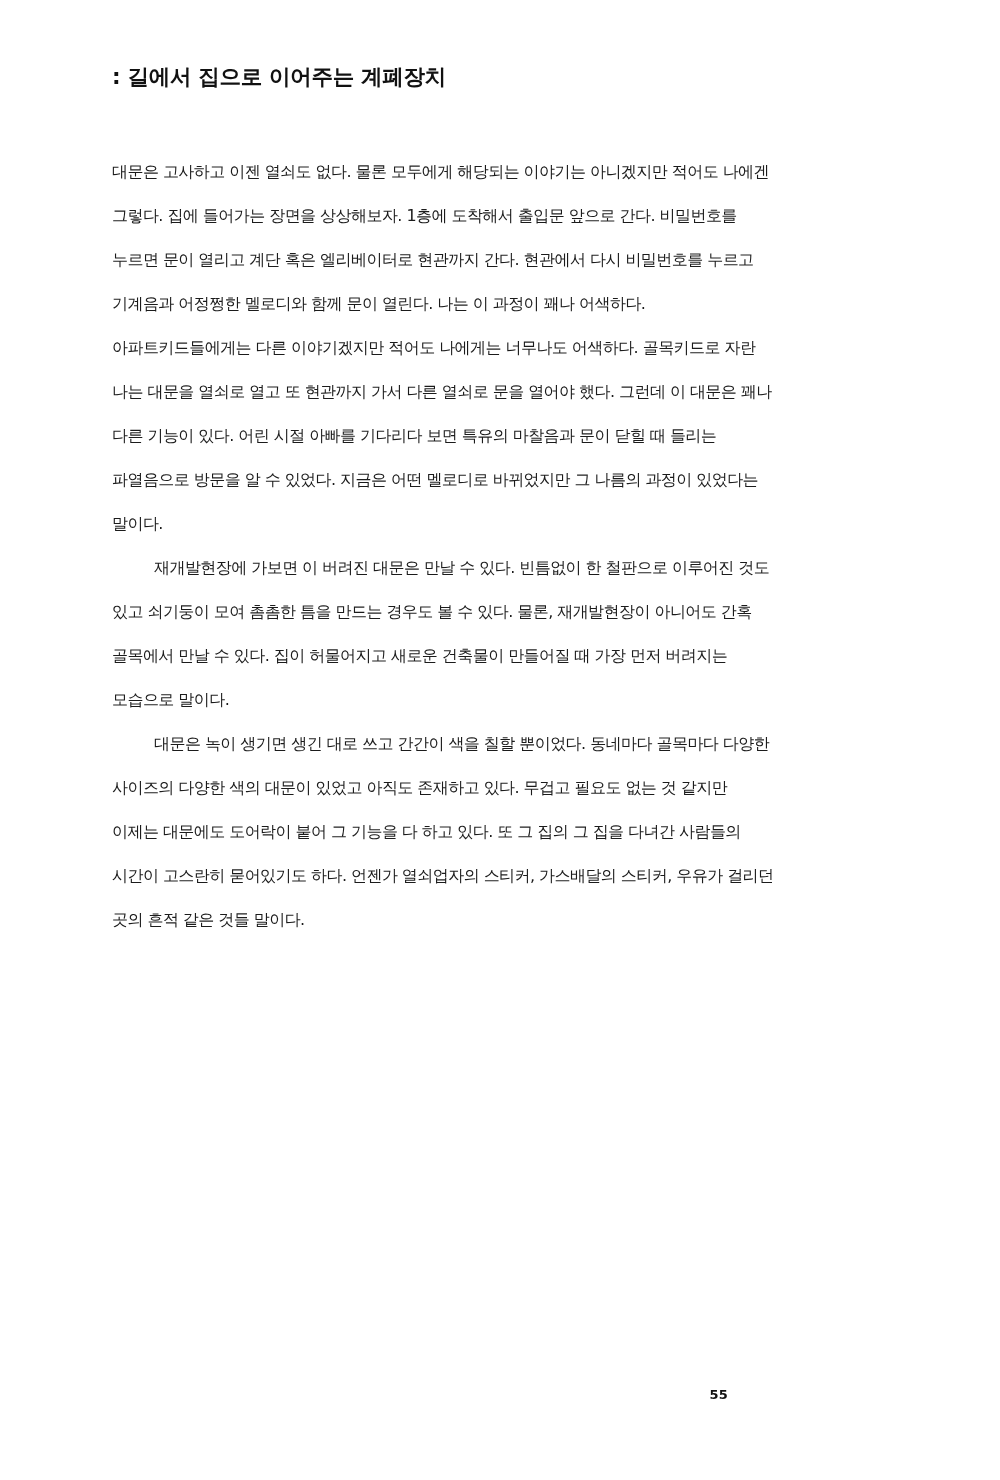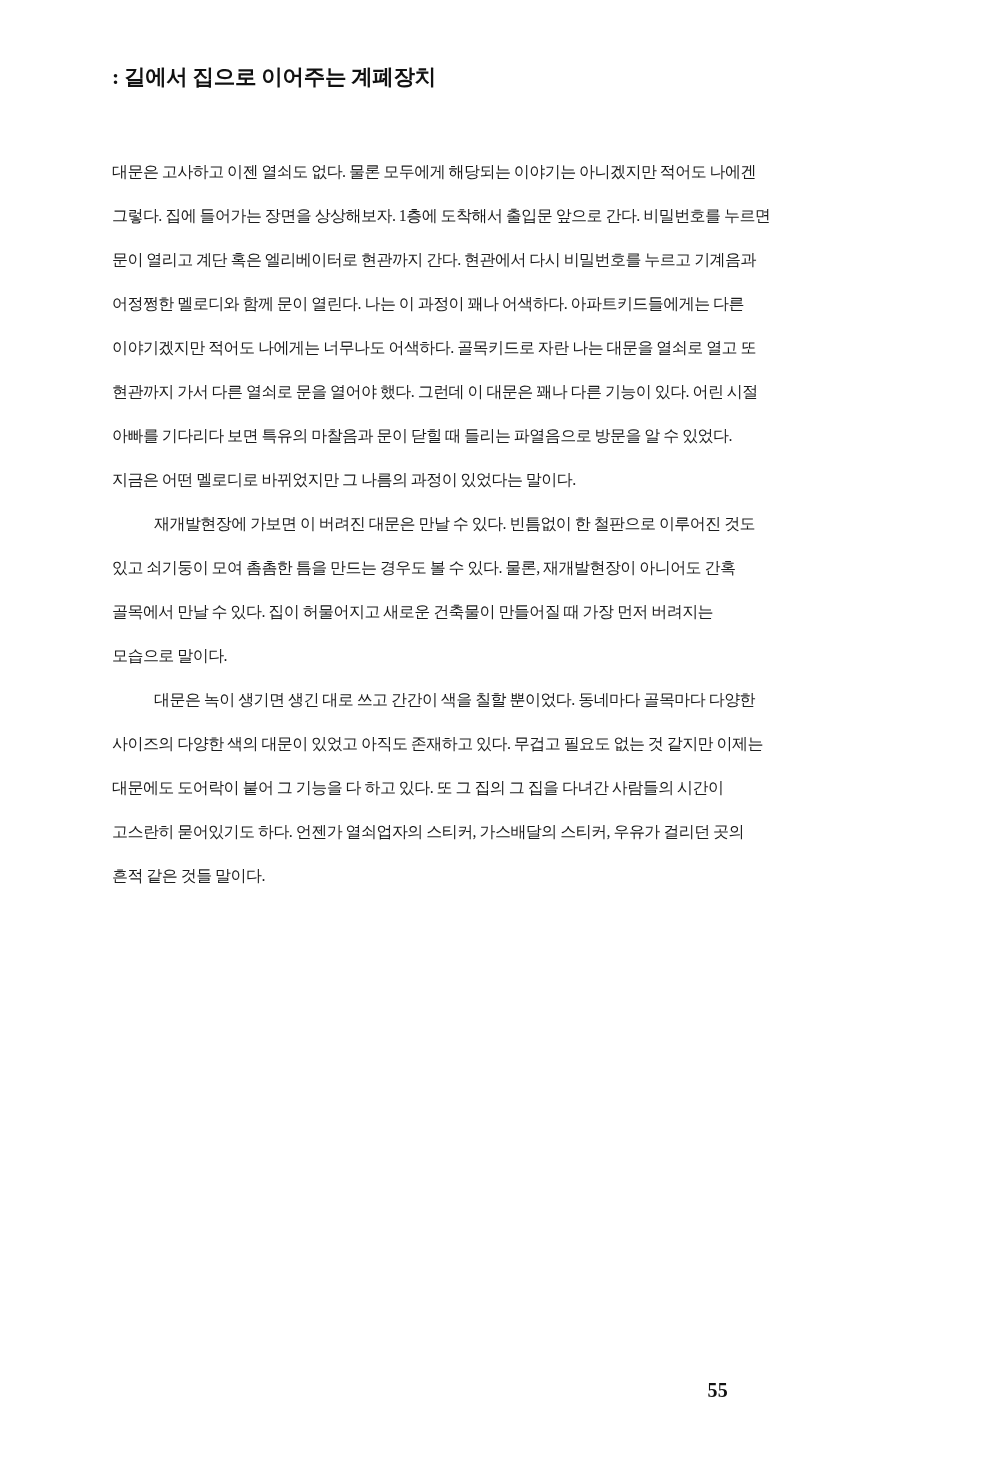--- a/index.html
+++ b/index.html
@@ -16,21 +16,20 @@
     overflow: hidden;
   }
   .page {
     position: absolute;
     top: 0;
     left: 0;
     width: 840px;
     height: 1480px;
     box-sizing: border-box;
     padding: 62px 66px 0 112px;
-    font-family: Liberation Serif, serif;
   }
   .doc-heading {
     font-size: 21.5px;
     font-weight: bold;
     letter-spacing: -0.3px;
     line-height: 1.4;
     margin: 0 0 58px 0;
     color: #111111;
   }
   .body-block {
@@ -45,21 +44,21 @@
   .body-block + .body-block {
     margin-top: 0;
   }
   .indent {
     text-indent: 42px;
   }
   .page-number {
     position: absolute;
     right: 112px;
     bottom: 78px;
-    font-size: 20px;
+    font-size: 13px;
     font-weight: bold;
     color: #111111;
     letter-spacing: 0.2px;
   }
 </style>
 </head>
 <body>
 
 <div class="page">
 

